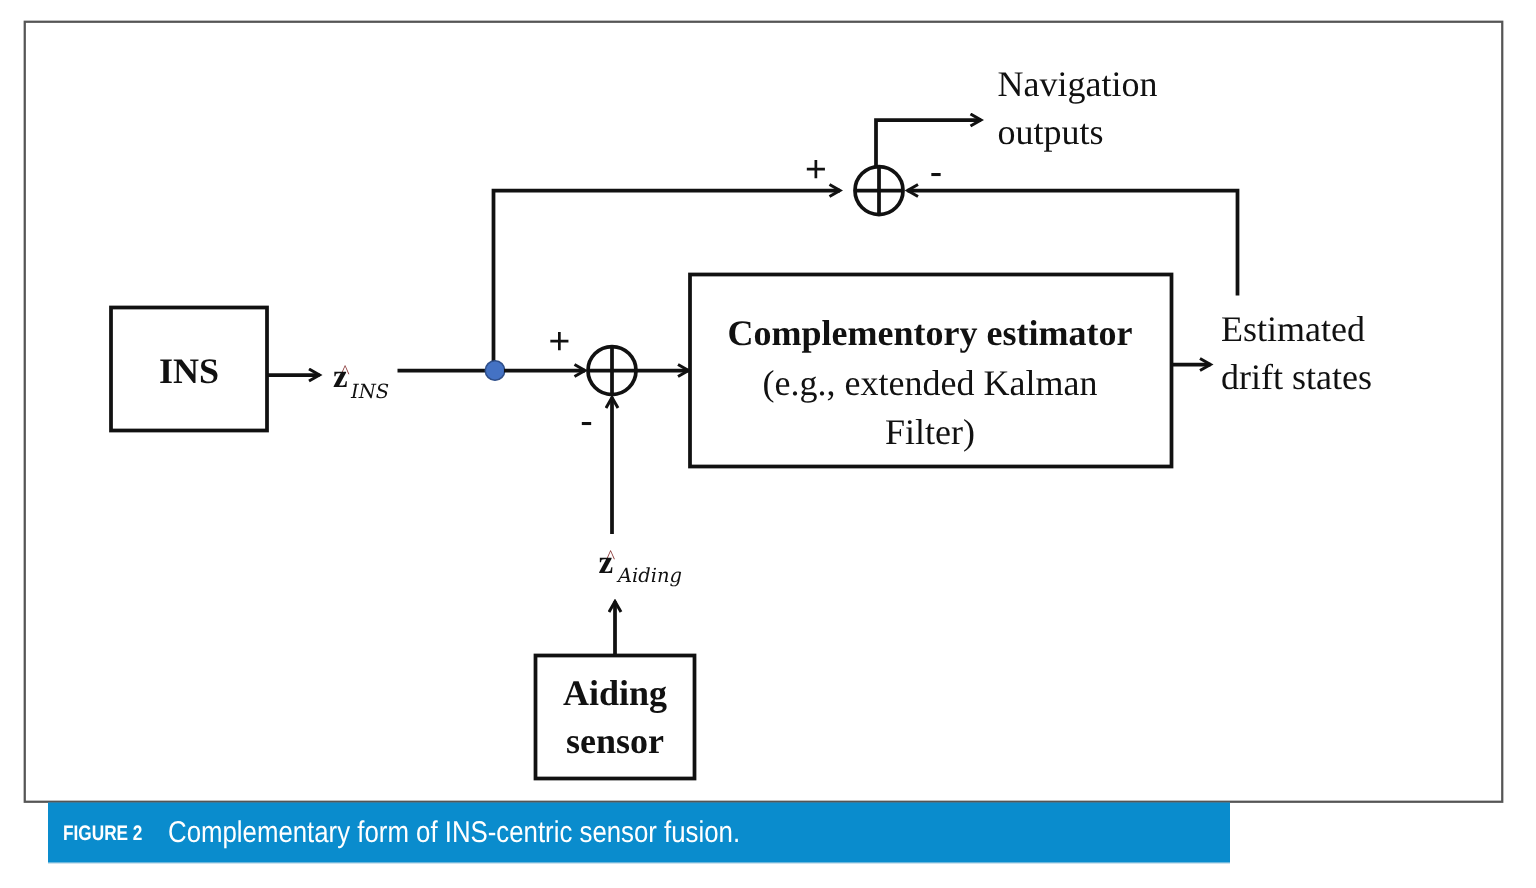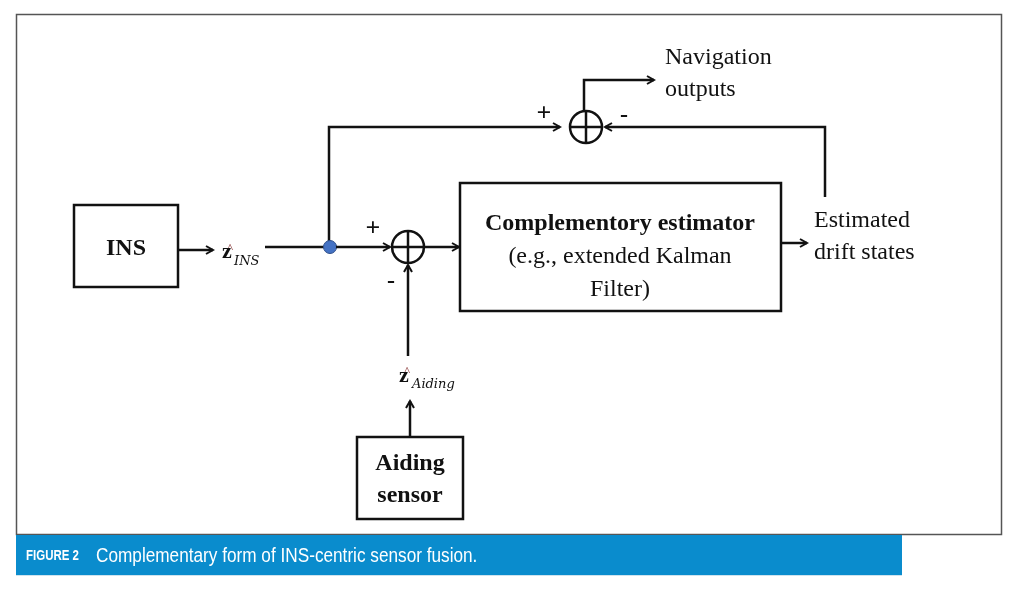--- a/index.html
+++ b/index.html
@@ -1,21 +1,21 @@
 <!DOCTYPE html>
 <html><head>
 <meta charset="utf-8">
 <style>
   html, body { margin: 0; padding: 0; background: #ffffff; }
   body { width: 1024px; height: 592px; position: relative; overflow: hidden; }
   svg#diagram { position: absolute; left: 0; top: 0; }
   .serif { font-family: "Liberation Serif", "DejaVu Serif", serif; }
   .mathit { font-family: "DejaVu Serif", "Liberation Serif", serif; font-style: italic; }
   #caption-bar {
-    position: absolute; left: 16px; top: 535px; width: 886px; height: 40px;
+    position: absolute; left: 32px; top: 535px; width: 788px; height: 40px;
     background: #0a8ccd; display: flex; align-items: center;
     border-bottom: 1px solid #cfe3ee;
   }
   #caption-label {
     color: #ffffff; font-family: "Liberation Sans", "DejaVu Sans", sans-serif;
     font-weight: bold; font-size: 14px; margin-left: 10px; letter-spacing: 0px;
     transform: scaleX(0.82); transform-origin: left center; display: inline-block; width: 68px;
   }
   #caption-text {
     color: #ffffff; font-family: "Liberation Sans", "DejaVu Sans", sans-serif;

